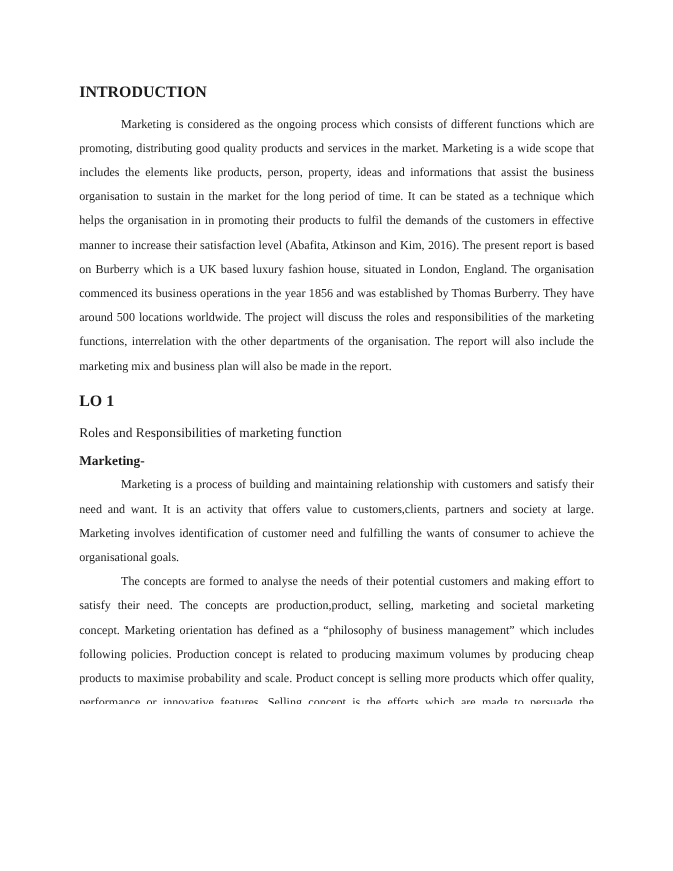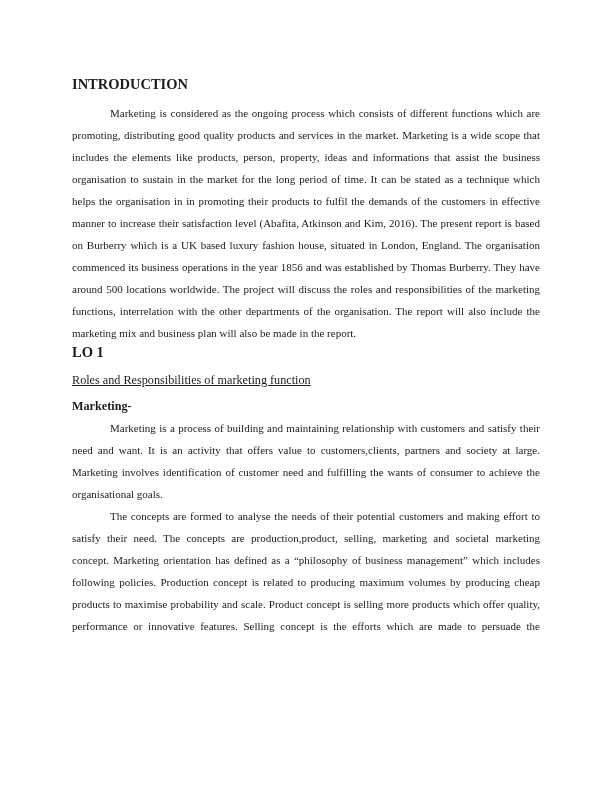--- a/index.html
+++ b/index.html
@@ -18,26 +18,26 @@
     font-family: "Liberation Serif", "DejaVu Serif", serif;
     color: #1b1b1b;
   }
   .doc-heading {
     font-size: 14.5px;
     font-weight: bold;
     line-height: 17px;
     margin: 0 0 9px 0;
   }
   .doc-heading.lo {
+    margin-top: 13px;
     margin-bottom: 9px;
   }
   .doc-subheading {
     font-size: 12.2px;
     font-weight: normal;
-    text-decoration: underline;
     line-height: 20px;
     margin: 0 0 6px 0;
   }
   .doc-label {
     font-size: 12.2px;
     font-weight: bold;
     line-height: 20px;
     margin: 0 0 1px 0;
     font-family: Liberation Serif, serif;
   }

